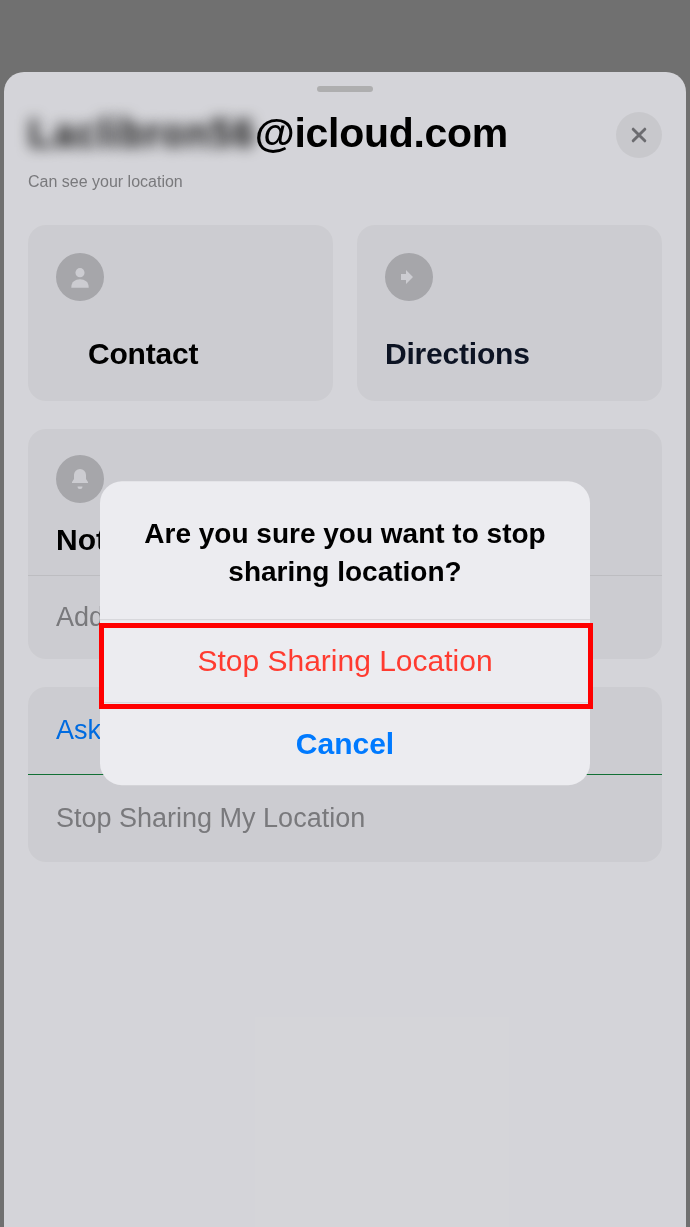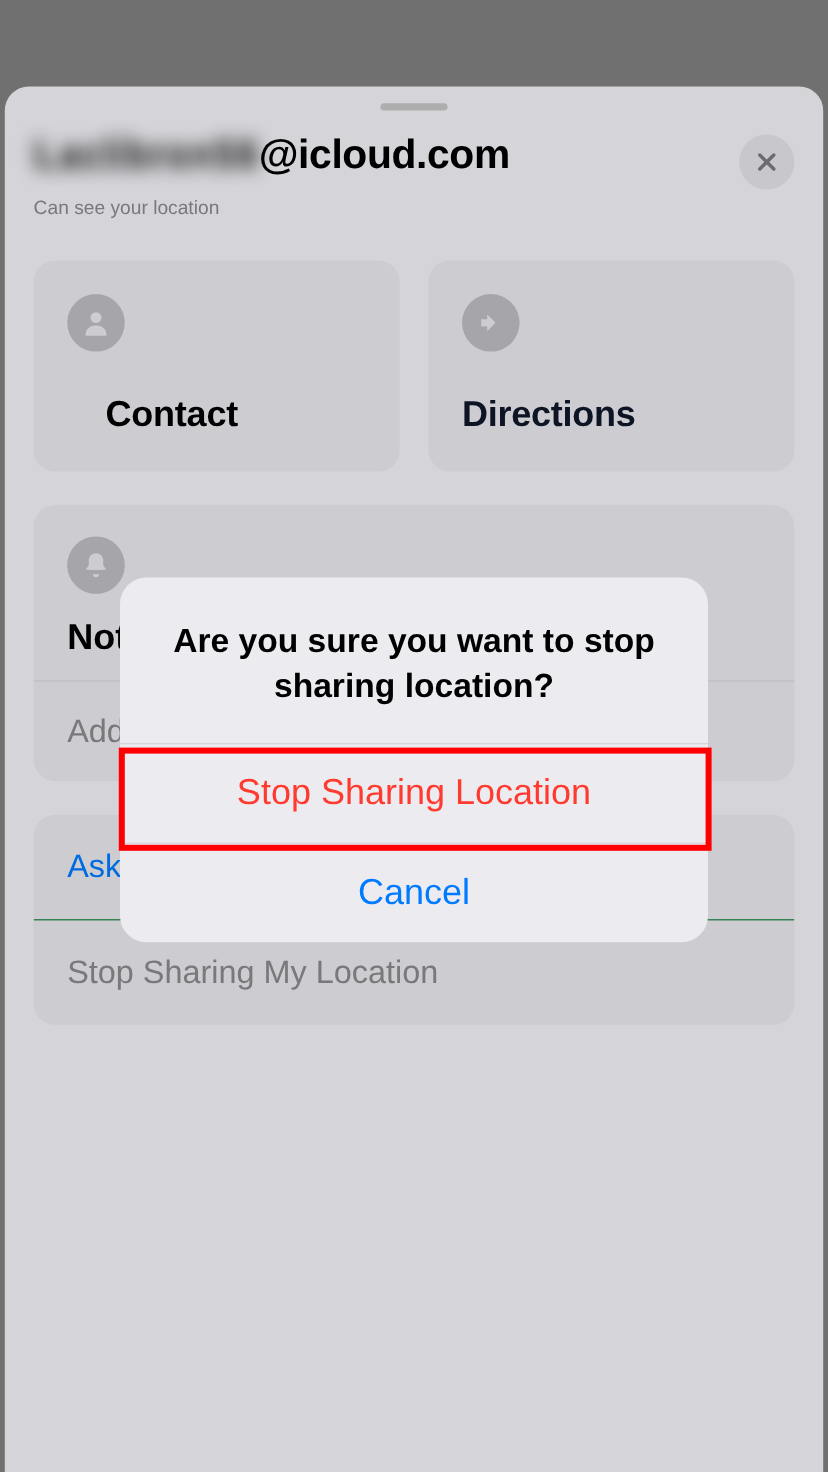--- a/index.html
+++ b/index.html
@@ -13,21 +13,21 @@
       background: #f2f2f7;
       border-top-left-radius: 20px;
       border-top-right-radius: 20px;
       padding: 14px 24px 0 24px;
       overflow: hidden;
     }
     .grabber { width: 56px; height: 6px; background: #c6c6c8; border-radius: 3px; margin: 0 auto 18px auto; }
     .header { position: relative; }
     .title-row { display: flex; align-items: flex-start; justify-content: space-between; }
     .title-block { flex: 1; }
-    .email { font-size: 34px; font-weight: 700; color: #000; letter-spacing: -0.3px; }
+    .email { font-size: 41px; font-weight: 700; color: #000; letter-spacing: -0.3px; }
     .blur { color: transparent; text-shadow: 0 0 14px #1a1a1a; user-select: none; }
     .subtitle { font-size: 16px; color: #8a8a8e; margin-top: 16px; }
     .close-btn {
       width: 46px; height: 46px; border-radius: 50%;
       background: #e4e4e9; display: flex; align-items: center; justify-content: center;
       flex-shrink: 0; margin-top: 2px;
     }
     .close-btn svg { width: 20px; height: 20px; stroke: #7c7c80; stroke-width: 3.5; }
 
     .tiles { display: flex; gap: 24px; margin-top: 34px; }
@@ -81,21 +81,21 @@
       font-size: 28px; font-weight: 600; color: #000;
       padding: 34px 34px 28px 34px;
       line-height: 1.35;
     }
     .alert-btn {
       border-top: 1px solid #d4d4d8;
       font-size: 30px;
       padding: 24px 0;
     }
     .alert-btn.destructive { color: #ff3b30; position: relative; }
-    .alert-btn.cancel { color: #007aff; font-weight: 400; }
+    .alert-btn.cancel { color: #007aff; font-weight: 700; }
     .highlight-box {
       position: absolute;
       border: 5px solid #ff0000;
       pointer-events: none;
     }
   </style>
 </head>
 <body>
 
 <div class="sheet">

